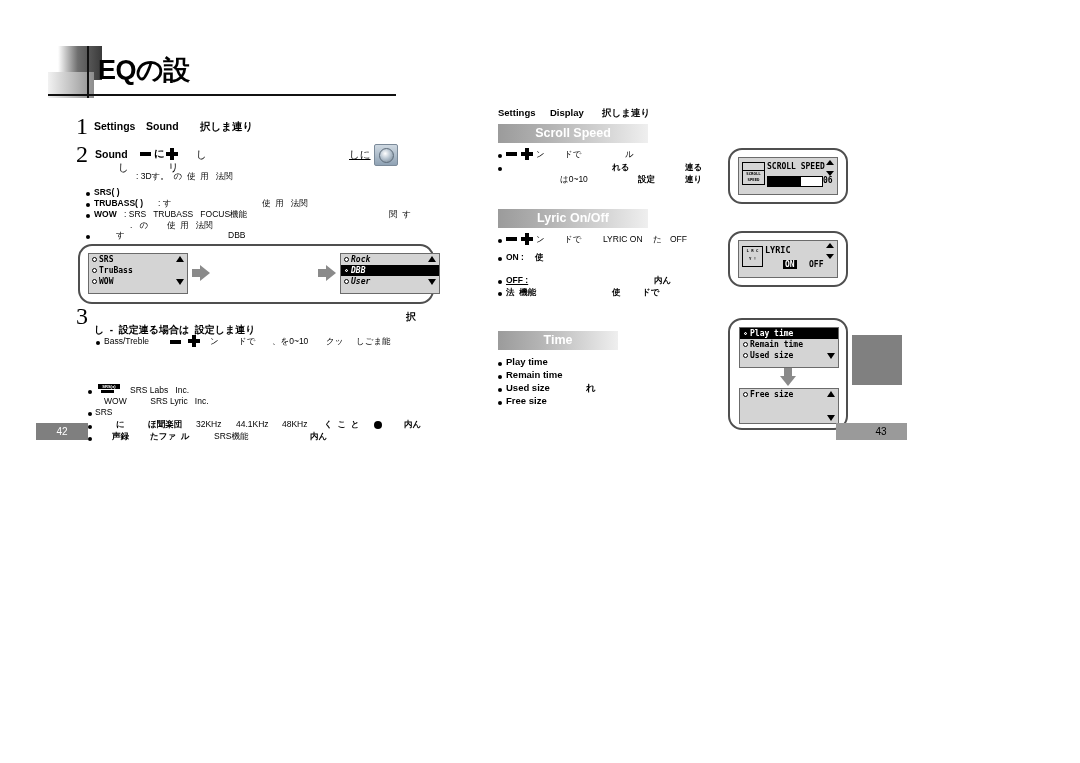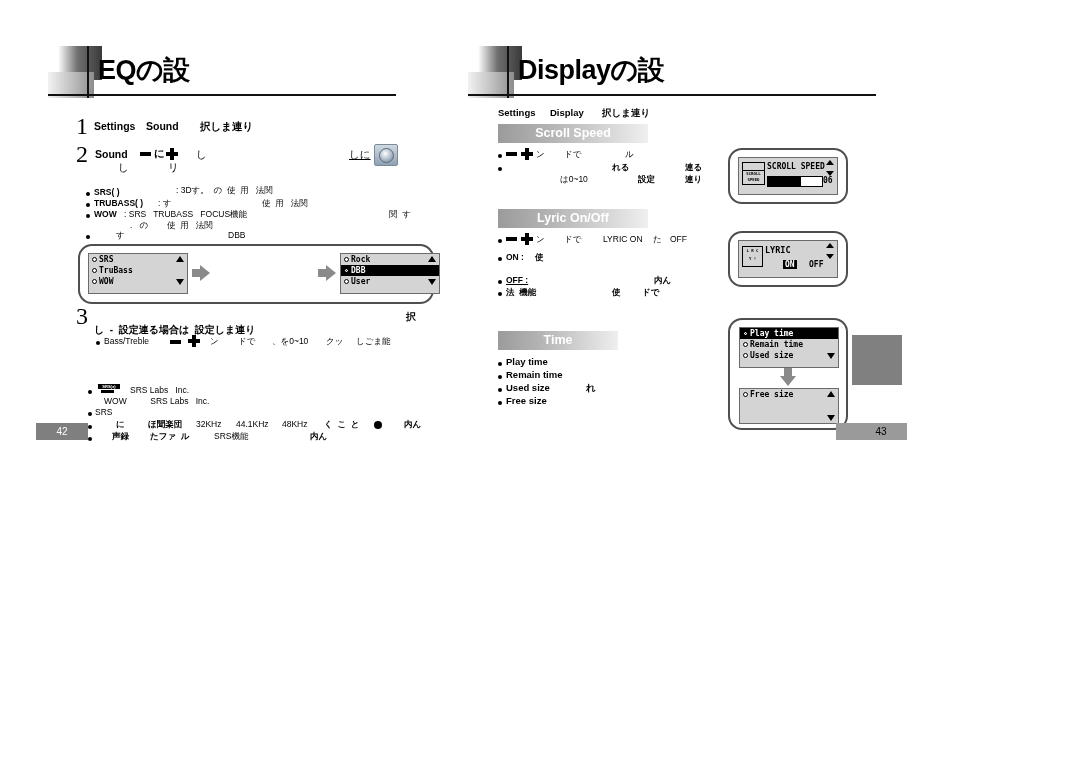--- a/index.html
+++ b/index.html
@@ -300,21 +300,21 @@
   <div class="t" style="left:196px; top:148px; font-size:10.5px;">し</div>
   <div class="t" style="left:118px; top:161px; font-size:10.5px;">し</div>
   <div class="t" style="left:168px; top:161px; font-size:10.5px;">リ</div>
   <div class="t" style="left:349px; top:148px; font-size:10.5px;text-decoration:underline;">しに</div>
   <div class="navicon" style="left:374px; top:144px;">
     <div class="ring"></div>
   </div>
 
   <div class="bullet" style="left:86px; top:192px;"></div>
   <div class="t b sm" style="left:94px; top:187px;">SRS( )</div>
-  <div class="t sm" style="left:136px; top:185px;margin-left:40px;">: 3Dす。  の  使  用   法関</div>
+  <div class="t sm" style="left:136px; top:171px;">: 3Dす。  の  使  用   法関</div>
 
   <div class="bullet" style="left:86px; top:203px;"></div>
   <div class="t b sm" style="left:94px; top:198px;">TRUBASS( )</div>
   <div class="t sm" style="left:158px; top:198px;">: す</div>
   <div class="t sm" style="left:262px; top:198px;">使  用   法関</div>
 
   <div class="bullet" style="left:86px; top:214px;"></div>
   <div class="t b sm" style="left:94px; top:209px;">WOW</div>
   <div class="t sm" style="left:124px; top:209px;">: SRS   TRUBASS   FOCUS機能</div>
   <div class="t sm" style="left:389px; top:209px;">関  す</div>
@@ -345,21 +345,21 @@
       <div class="shaft"></div>
         <div class="head"></div>
     </div>
 
 
     <div class="fatarrow" style="left:238px; top:19px;">
       <div class="shaft"></div>
         <div class="head"></div>
     </div>
 
-    <div class="lcd" style="left:260px; top:7px; width:98px; height:39px;">
+    <div class="lcd" style="left:260px; top:7px; width:98px; height:39px;font-style:italic;">
       <div class="lcd-row">
         <span class="radio"></span><span class="lbl">Rock</span>
         <div class="arr-up"></div>
       </div>
       <div class="lcd-row sel">
         <span class="radio on"></span><span class="lbl">DBB</span>
       </div>
       <div class="lcd-row">
         <span class="radio"></span><span class="lbl">User</span>
         <div class="arr-dn"></div>
@@ -380,21 +380,21 @@
   <div class="t sm" style="left:272px; top:336px;">、を0~10</div>
   <div class="t sm" style="left:326px; top:336px;">クッ</div>
   <div class="t sm" style="left:356px; top:336px;">しごま能</div>
 
   <div class="bullet" style="left:88px; top:390px;"></div>
   <div class="srs-logo" style="left:98px; top:384px;">
     <div class="top">SRS(●)</div>
       <div class="bot"></div>
   </div>
   <div class="t sm" style="left:130px; top:385px;">SRS Labs   Inc.</div>
-  <div class="t sm" style="left:104px; top:396px;">WOW          SRS Labs   Inc.</div>
+  <div class="t sm" style="left:104px; top:396px;">WOW          SRS Lyric   Inc.</div>
 
   <div class="bullet" style="left:88px; top:412px;"></div>
   <div class="t sm" style="left:95px; top:407px;">SRS</div>
 
   <div class="bullet" style="left:88px; top:425px;"></div>
   <div class="t b sm" style="left:116px; top:419px;">に</div>
   <div class="t b sm" style="left:148px; top:419px;">ほ聞楽団</div>
   <div class="t sm" style="left:196px; top:419px;">32KHz</div>
   <div class="t sm" style="left:236px; top:419px;">44.1KHz</div>
   <div class="t sm" style="left:282px; top:419px;">48KHz</div>
@@ -406,29 +406,20 @@
   <div class="t b sm" style="left:112px; top:431px;">声録</div>
   <div class="t b sm" style="left:150px; top:431px;">たファ  ル</div>
   <div class="t sm" style="left:214px; top:431px;">SRS機能</div>
   <div class="t b sm" style="left:310px; top:431px;">内ん</div>
 
   <div class="pagenum" style="left:36px; top:423px;">42</div>
 </div>
 
 <div class="page" id="right-page">
 
-  <div class="hdr" style="left:8px;">
-    <div class="hdr-deco">
-      <div class="deco-a"></div>
-      <div class="deco-b"></div>
-      <div class="deco-line"></div>
-    </div>
-    <div class="hdr-title">Displayの設</div>
-    <div class="hdr-rule"></div>
-  </div>
 
   <div class="t b" style="left:38px; top:107px; font-size:9.5px;">Settings</div>
   <div class="t b" style="left:90px; top:107px; font-size:9.5px;">Display</div>
   <div class="t b" style="left:142px; top:107px; font-size:9.5px;">択しま連り</div>
 
   <div class="sectbar" style="left:38px; top:124px; width:150px;">
     <span>Scroll Speed</span>
   </div>
 
   <div class="bullet" style="left:38px; top:154px;"></div>

